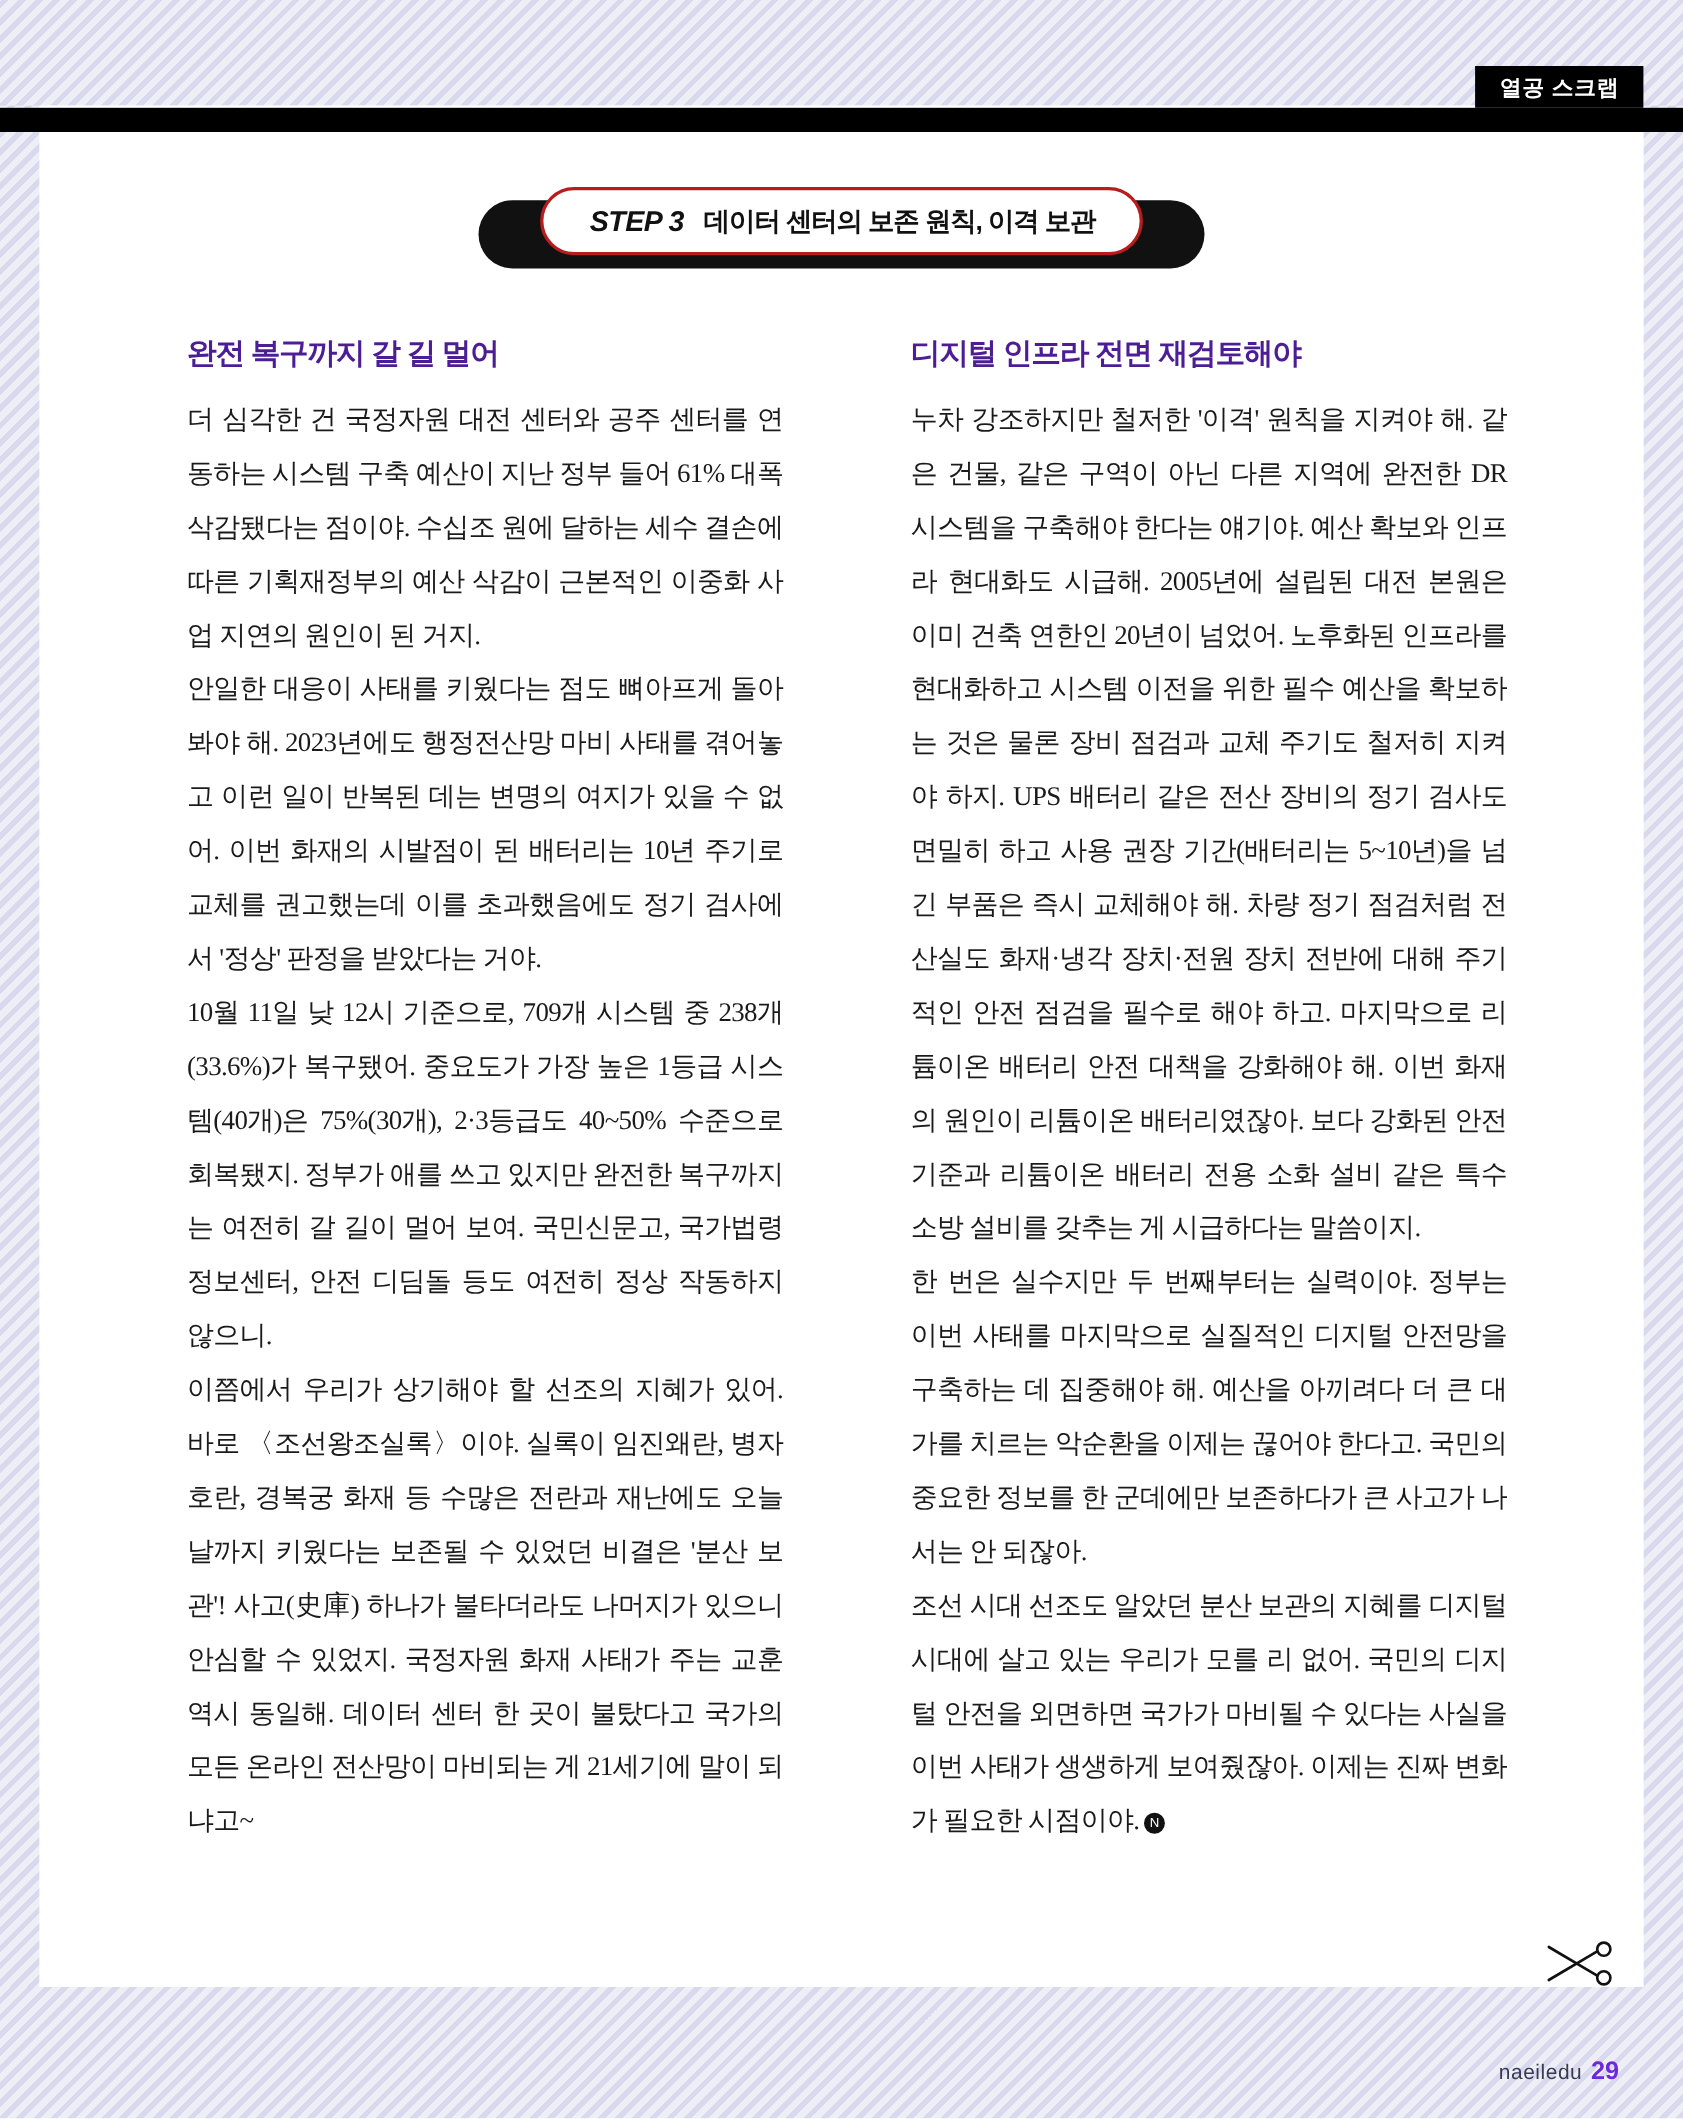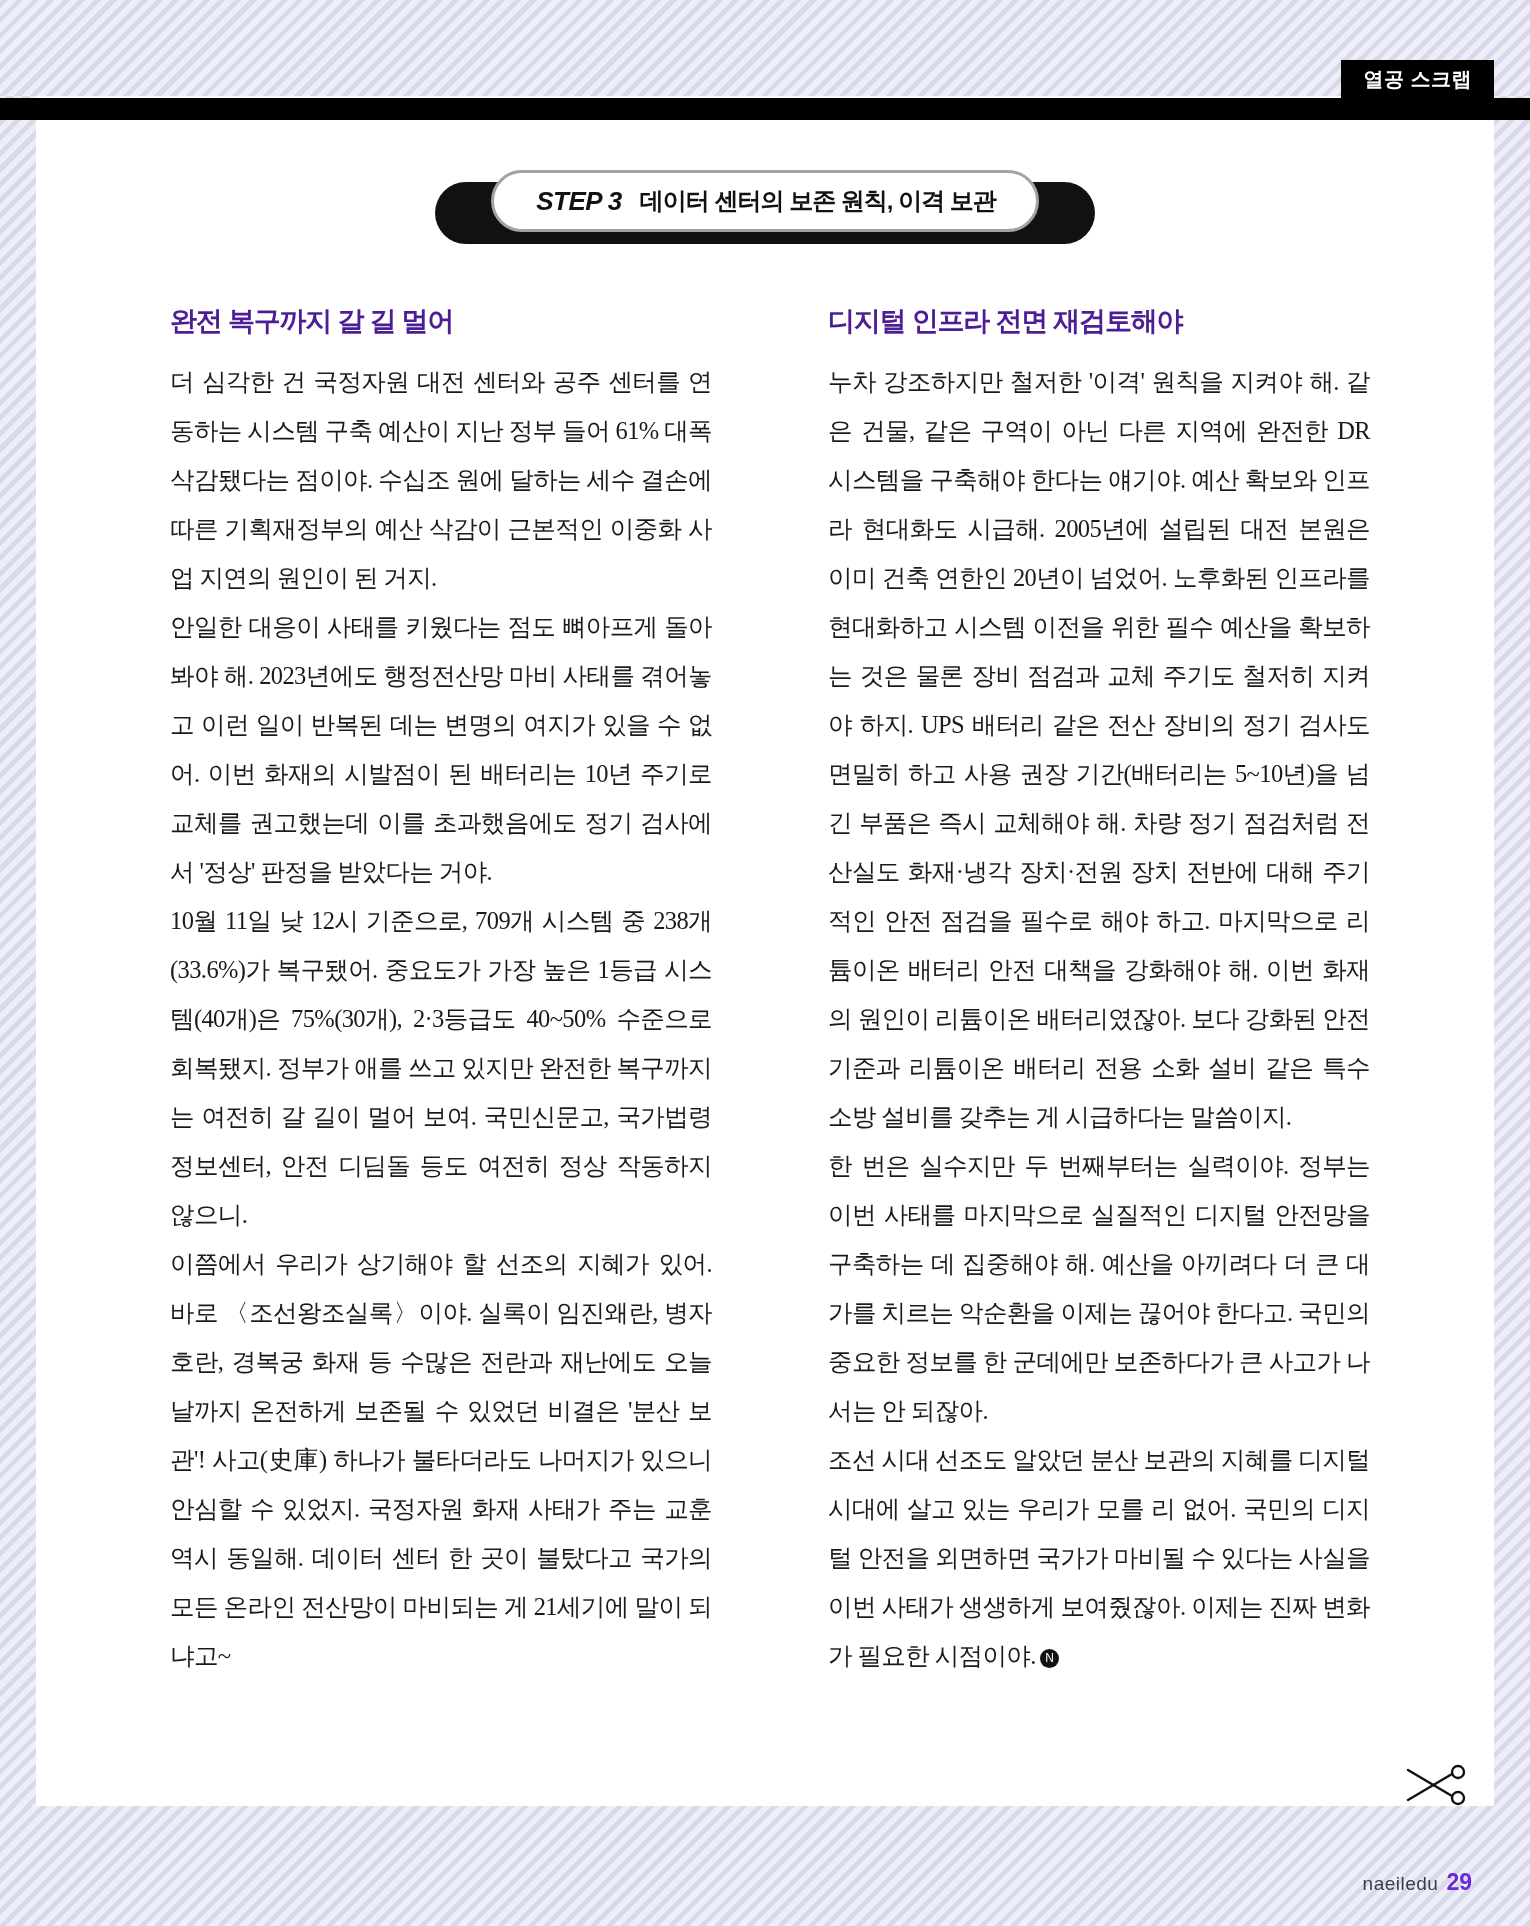--- a/index.html
+++ b/index.html
@@ -130,21 +130,21 @@
     top: 170px;
     width: 1530px;
     display: flex;
     justify-content: center;
   }
   .step-banner {
     position: relative;
     display: inline-flex;
     align-items: center;
     height: 62px;
-    border: 3px solid #a3a3a3;
+    border: 3px solid #b91c1c;
     border-radius: 34px;
     background: #ffffff;
     padding: 0 40px 0 42px;
     box-sizing: border-box;
     z-index: 2;
   }
   .step-banner-shadow {
     position: absolute;
     left: 50%;
     transform: translateX(-50%);
@@ -285,21 +285,21 @@
     </div>
   </div>
 
   <div class="columns">
 
     <div class="column">
       <h2 class="col-heading">완전 복구까지 갈 길 멀어</h2>
       <p class="col-para">더 심각한 건 국정자원 대전 센터와 공주 센터를 연동하는 시스템 구축 예산이 지난 정부 들어 61% 대폭 삭감됐다는 점이야. 수십조 원에 달하는 세수 결손에 따른 기획재정부의 예산 삭감이 근본적인 이중화 사업 지연의 원인이 된 거지.</p>
       <p class="col-para">안일한 대응이 사태를 키웠다는 점도 뼈아프게 돌아봐야 해. 2023년에도 행정전산망 마비 사태를 겪어놓고 이런 일이 반복된 데는 변명의 여지가 있을 수 없어. 이번 화재의 시발점이 된 배터리는 10년 주기로 교체를 권고했는데 이를 초과했음에도 정기 검사에서 '정상' 판정을 받았다는 거야.</p>
       <p class="col-para">10월 11일 낮 12시 기준으로, 709개 시스템 중 238개(33.6%)가 복구됐어. 중요도가 가장 높은 1등급 시스템(40개)은 75%(30개), 2·3등급도 40~50% 수준으로 회복됐지. 정부가 애를 쓰고 있지만 완전한 복구까지는 여전히 갈 길이 멀어 보여. 국민신문고, 국가법령정보센터, 안전 디딤돌 등도 여전히 정상 작동하지 않으니.</p>
-      <p class="col-para">이쯤에서 우리가 상기해야 할 선조의 지혜가 있어. 바로 〈조선왕조실록〉이야. 실록이 임진왜란, 병자호란, 경복궁 화재 등 수많은 전란과 재난에도 오늘날까지 온전하게 보존될 수 있었던 비결은 '분산 보관'! 사고(史庫) 하나가 불타더라도 나머지가 있으니 안심할 수 있었지. 국정자원 화재 사태가 주는 교훈 역시 동일해. 데이터 센터 한 곳이 불탔다고 국가의 모든 온라인 전산망이 마비되는 게 21세기에 말이 되냐고~</p>
+      <p class="col-para">이쯤에서 우리가 상기해야 할 선조의 지혜가 있어. 바로 〈조선왕조실록〉이야. 실록이 임진왜란, 병자호란, 경복궁 화재 등 수많은 전란과 재난에도 오늘날까지 키웠다는 보존될 수 있었던 비결은 '분산 보관'! 사고(史庫) 하나가 불타더라도 나머지가 있으니 안심할 수 있었지. 국정자원 화재 사태가 주는 교훈 역시 동일해. 데이터 센터 한 곳이 불탔다고 국가의 모든 온라인 전산망이 마비되는 게 21세기에 말이 되냐고~</p>
     </div>
 
     <div class="column">
       <h2 class="col-heading">디지털 인프라 전면 재검토해야</h2>
       <p class="col-para">누차 강조하지만 철저한 '이격' 원칙을 지켜야 해. 같은 건물, 같은 구역이 아닌 다른 지역에 완전한 DR 시스템을 구축해야 한다는 얘기야. 예산 확보와 인프라 현대화도 시급해. 2005년에 설립된 대전 본원은 이미 건축 연한인 20년이 넘었어. 노후화된 인프라를 현대화하고 시스템 이전을 위한 필수 예산을 확보하는 것은 물론 장비 점검과 교체 주기도 철저히 지켜야 하지. UPS 배터리 같은 전산 장비의 정기 검사도 면밀히 하고 사용 권장 기간(배터리는 5~10년)을 넘긴 부품은 즉시 교체해야 해. 차량 정기 점검처럼 전산실도 화재·냉각 장치·전원 장치 전반에 대해 주기적인 안전 점검을 필수로 해야 하고. 마지막으로 리튬이온 배터리 안전 대책을 강화해야 해. 이번 화재의 원인이 리튬이온 배터리였잖아. 보다 강화된 안전 기준과 리튬이온 배터리 전용 소화 설비 같은 특수 소방 설비를 갖추는 게 시급하다는 말씀이지.</p>
       <p class="col-para">한 번은 실수지만 두 번째부터는 실력이야. 정부는 이번 사태를 마지막으로 실질적인 디지털 안전망을 구축하는 데 집중해야 해. 예산을 아끼려다 더 큰 대가를 치르는 악순환을 이제는 끊어야 한다고. 국민의 중요한 정보를 한 군데에만 보존하다가 큰 사고가 나서는 안 되잖아.</p>
       <p class="col-para"><span>조선 시대 선조도 알았던 분산 보관의 지혜를 디지털 시대에 살고 있는 우리가 모를 리 없어. 국민의 디지털 안전을 외면하면 국가가 마비될 수 있다는 사실을 이번 사태가 생생하게 보여줬잖아. 이제는 진짜 변화가 필요한 시점이야.</span><span class="endmark">N</span></p>
     </div>
 
   </div>

